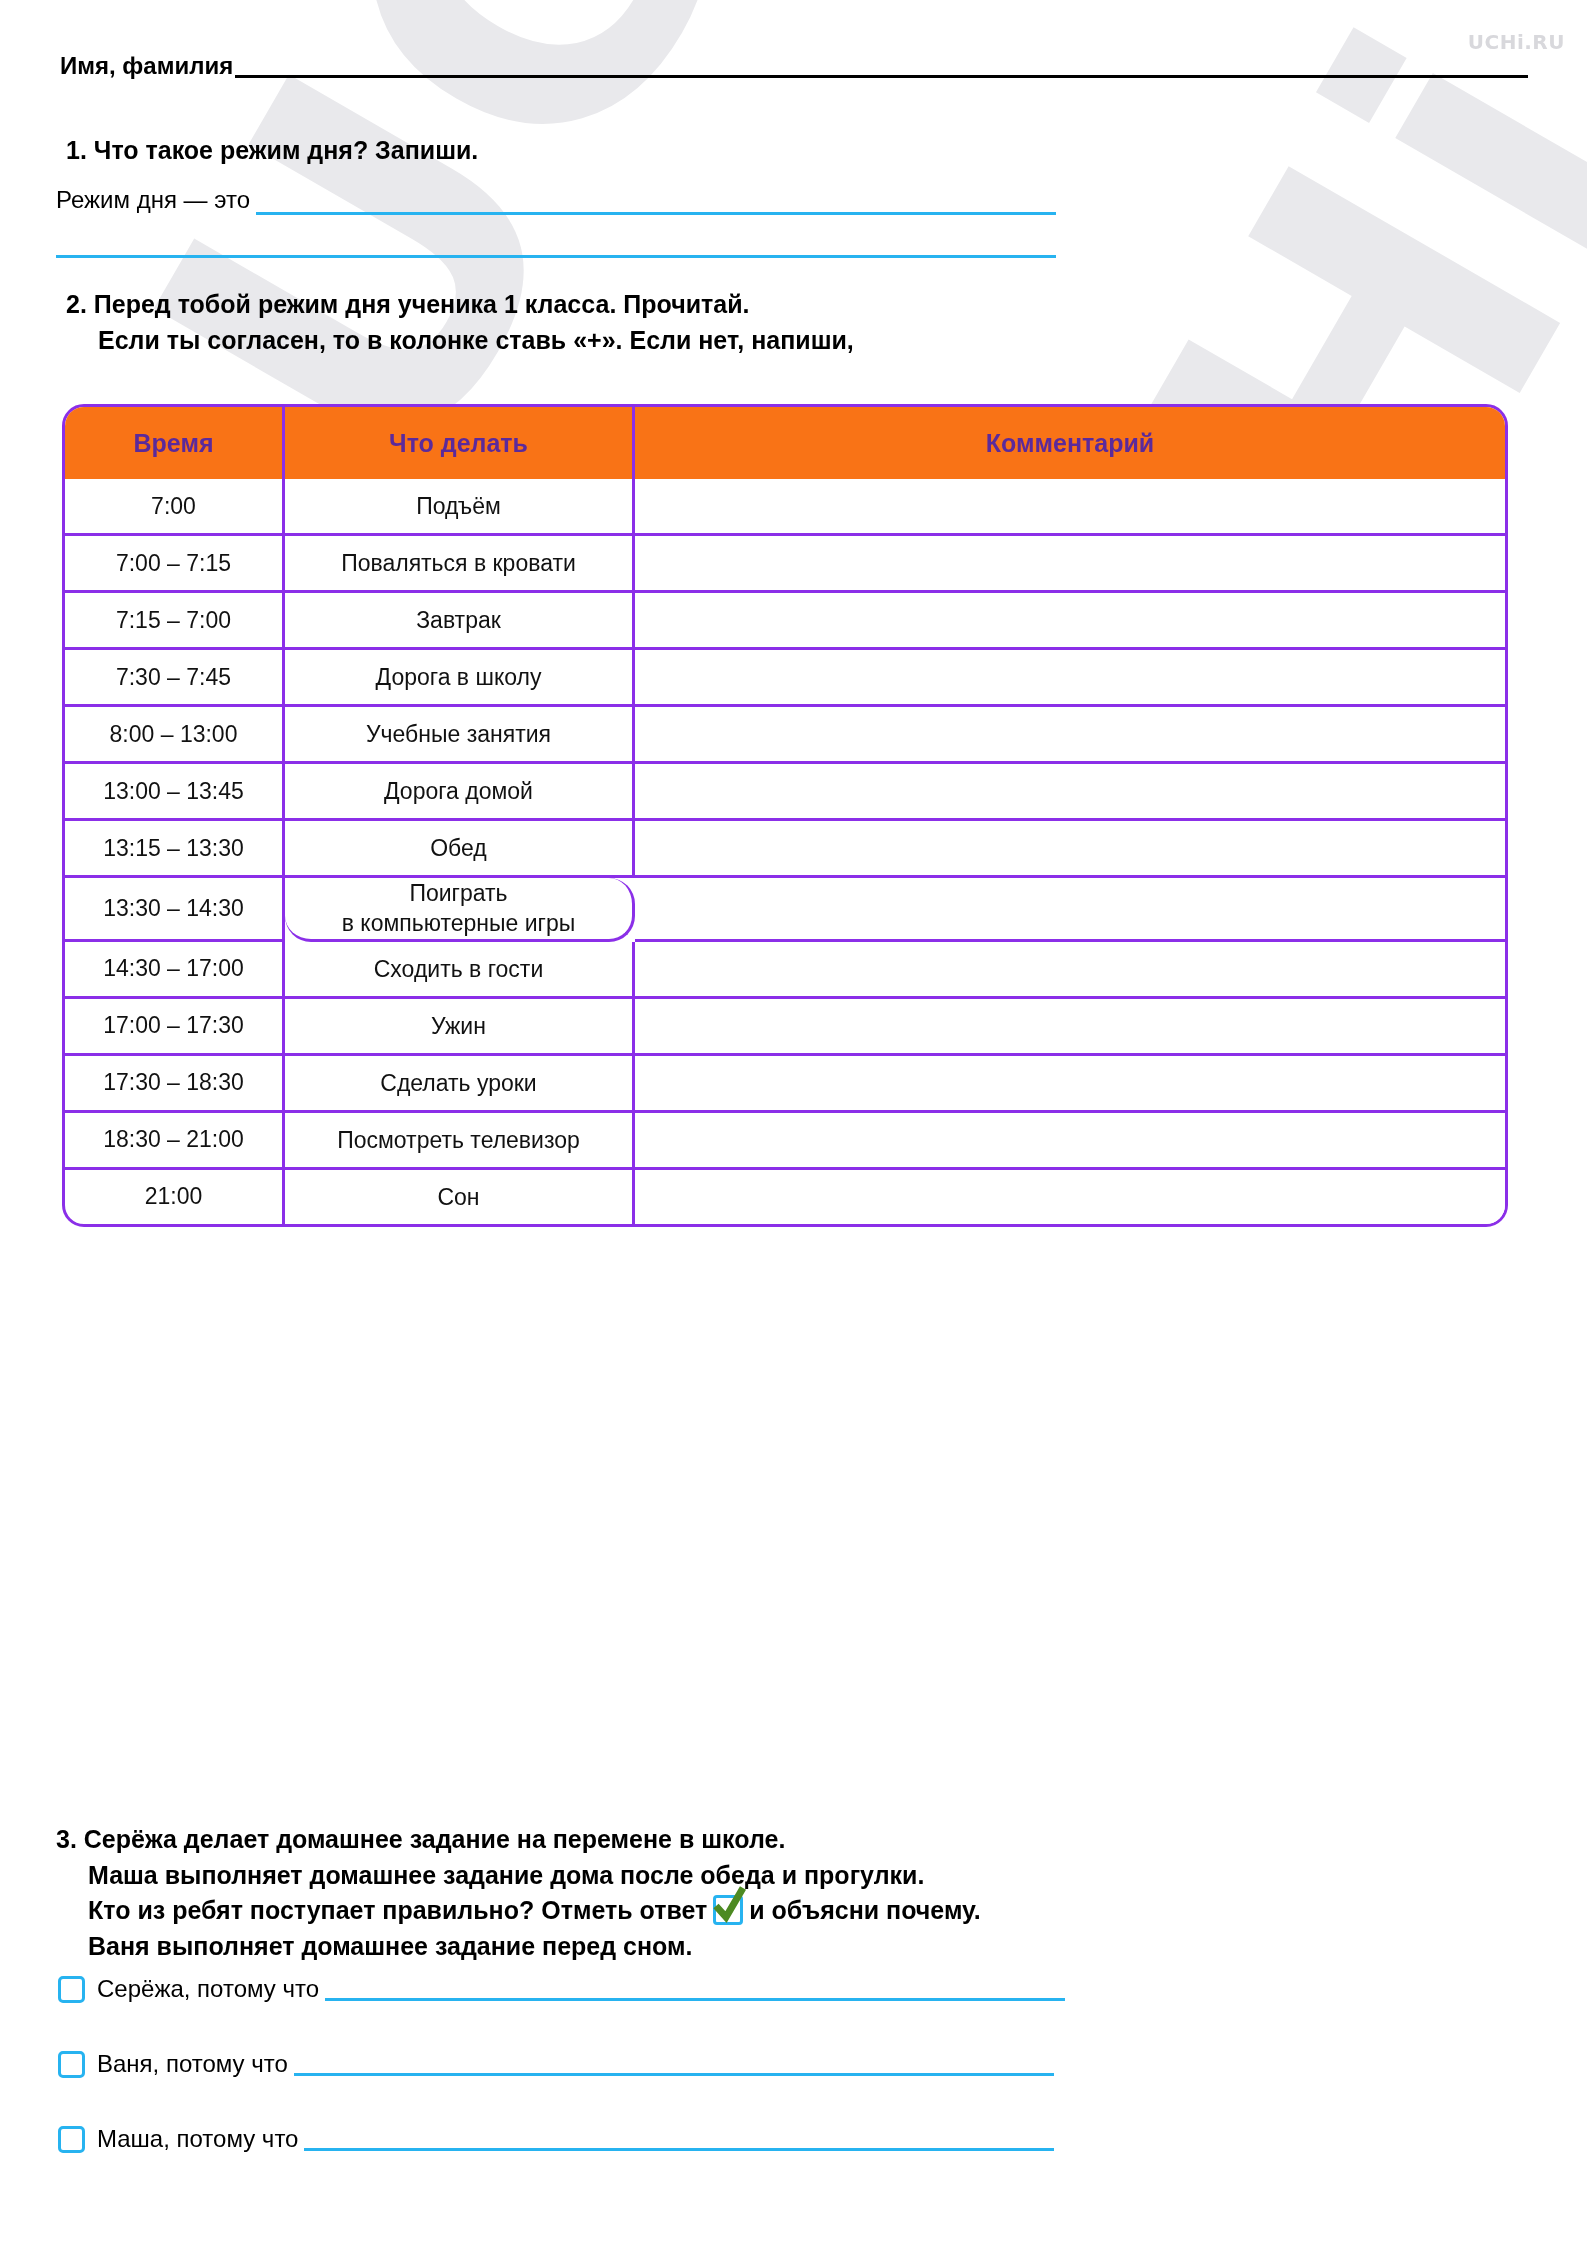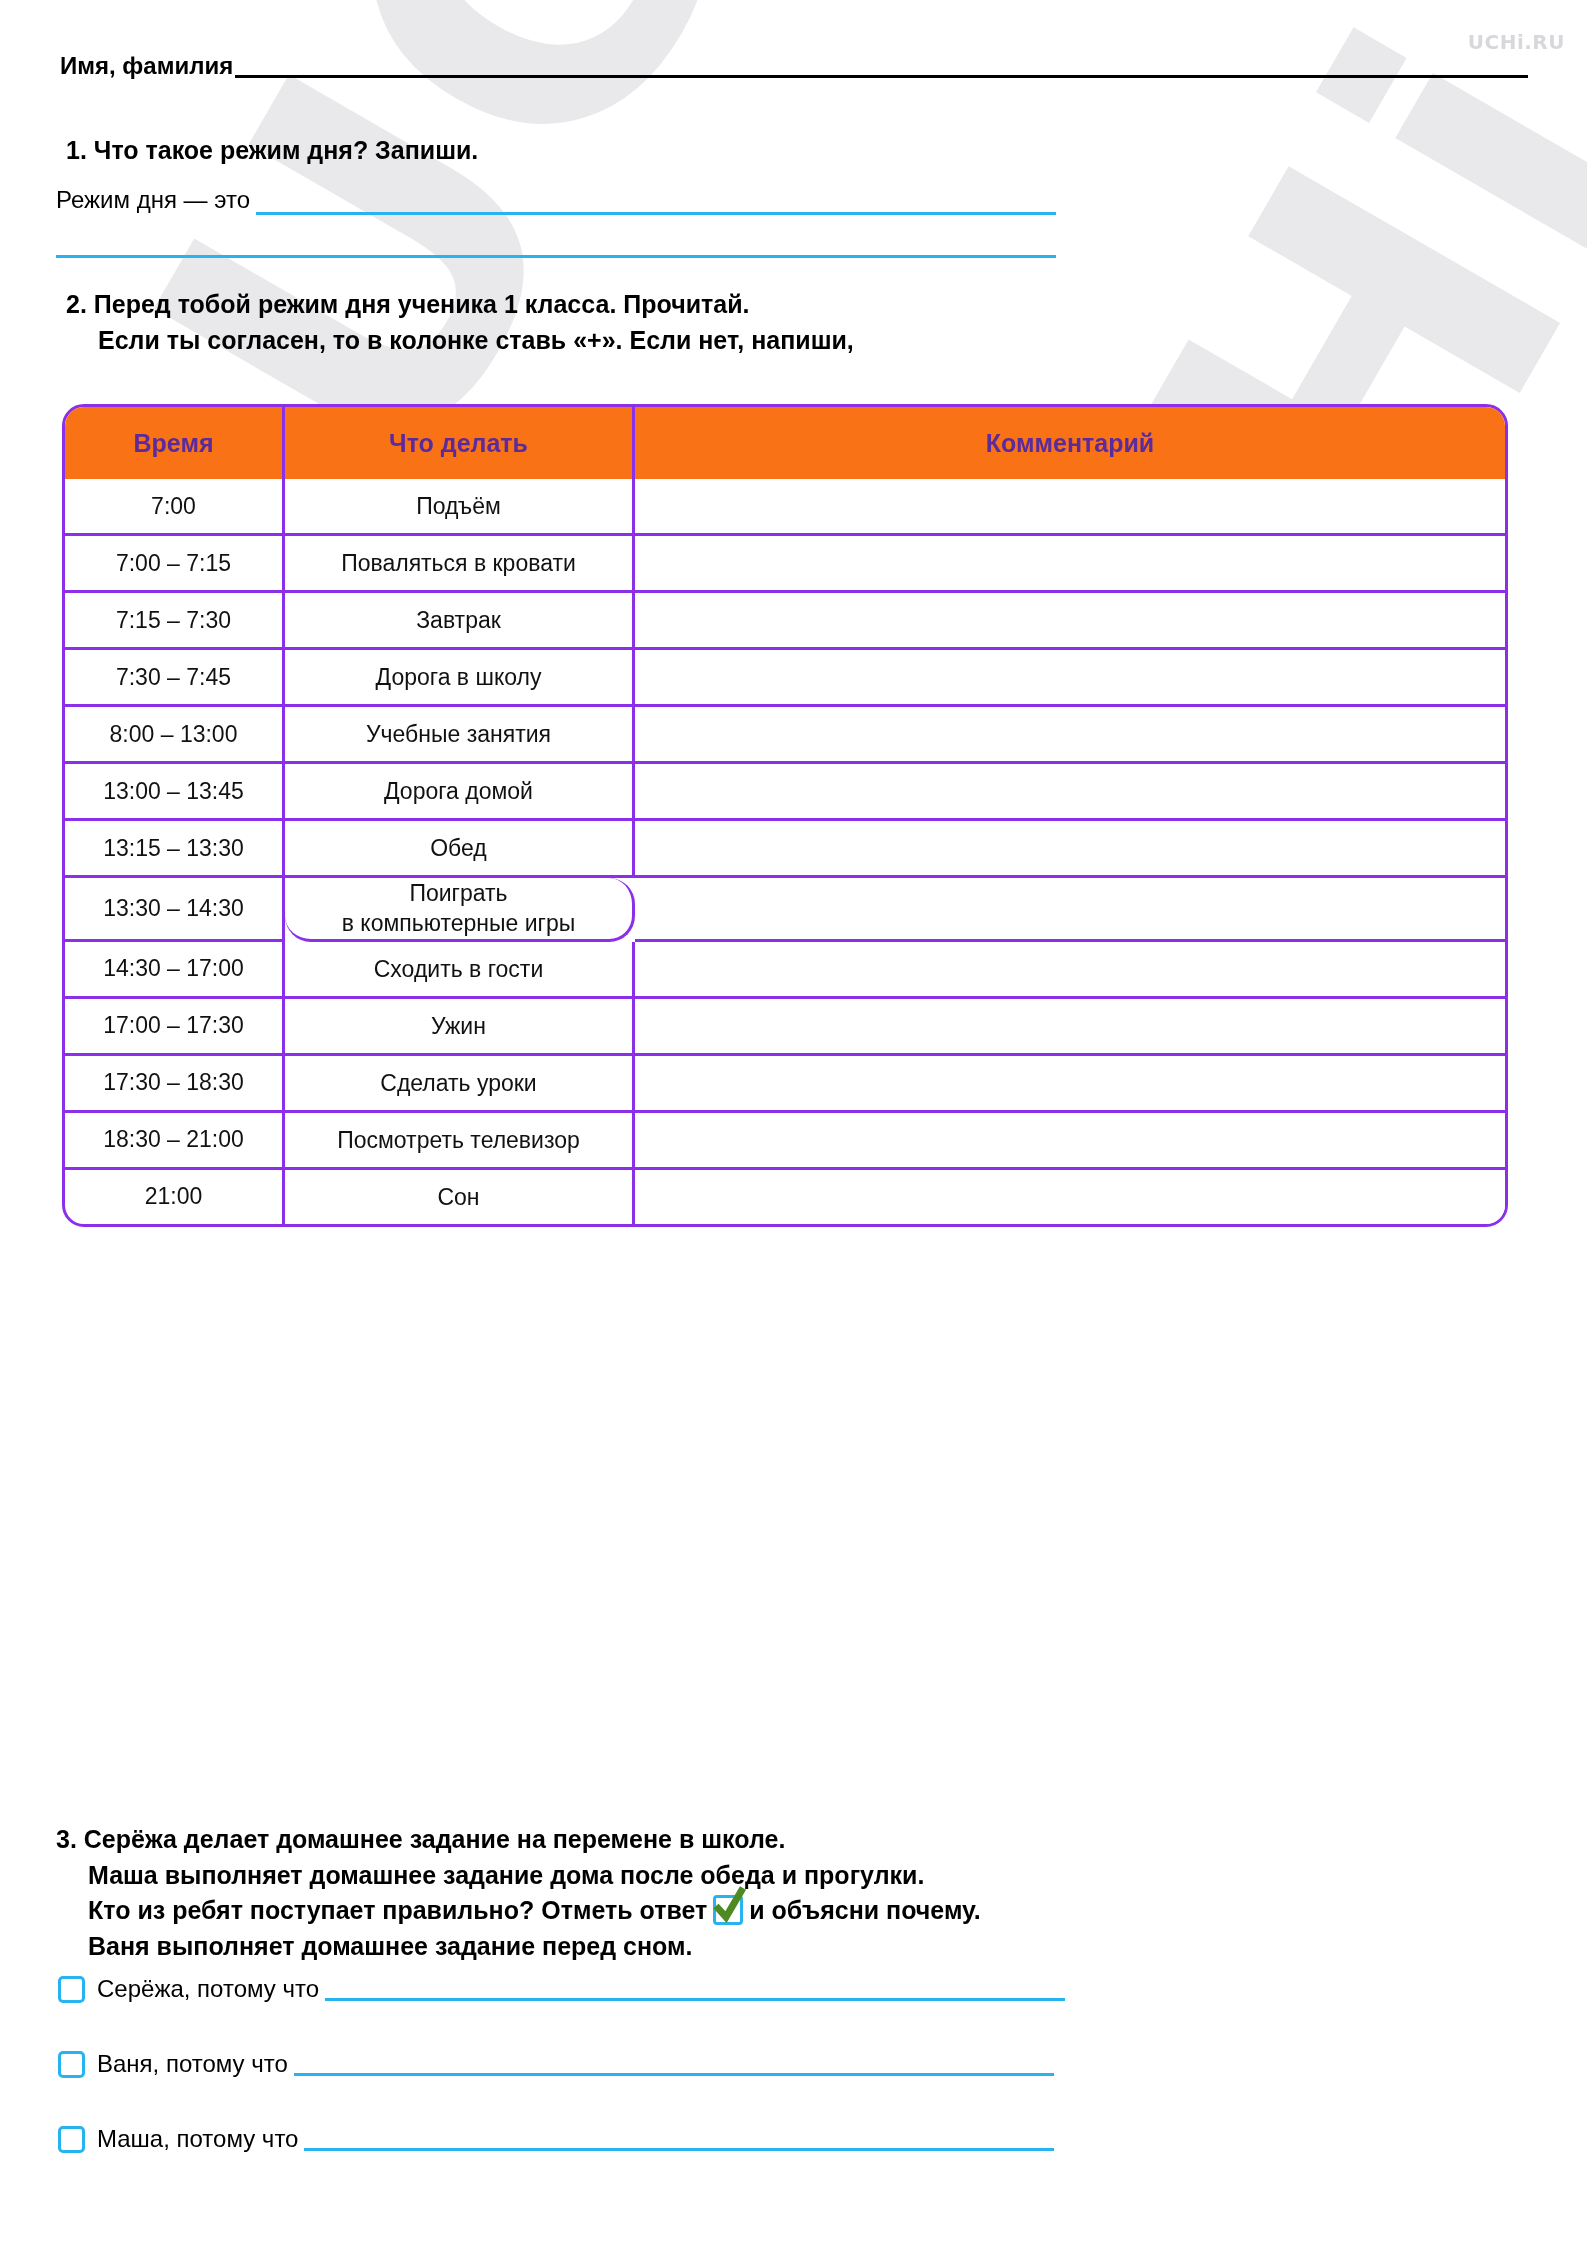--- a/index.html
+++ b/index.html
@@ -292,21 +292,21 @@
               <td class="t-time">7:00</td>
               <td class="t-act">Подъём</td>
               <td class="t-com"></td>
             </tr>
             <tr>
               <td class="t-time">7:00 – 7:15</td>
               <td class="t-act">Поваляться в кровати</td>
               <td class="t-com"></td>
             </tr>
             <tr>
-              <td class="t-time">7:15 – 7:30</td>
+              <td class="t-time">7:15 – 7:00</td>
               <td class="t-act">Завтрак</td>
               <td class="t-com"></td>
             </tr>
             <tr>
               <td class="t-time">7:30 – 7:45</td>
               <td class="t-act">Дорога в школу</td>
               <td class="t-com"></td>
             </tr>
             <tr>
               <td class="t-time">8:00 – 13:00</td>

